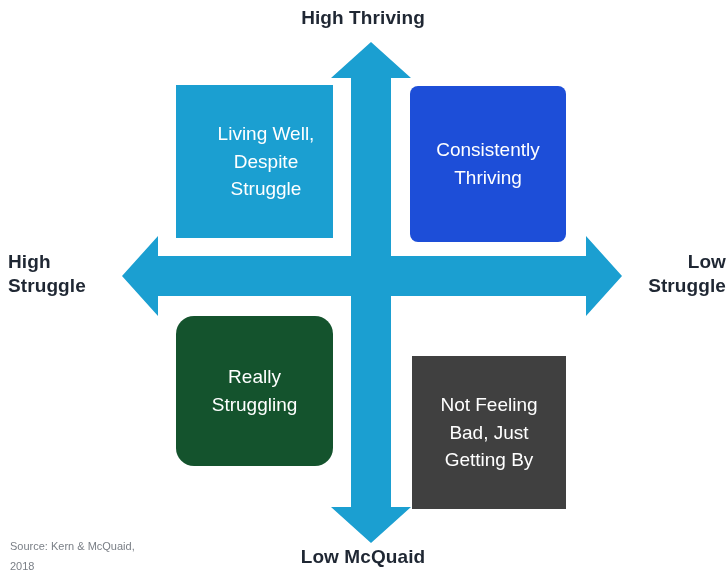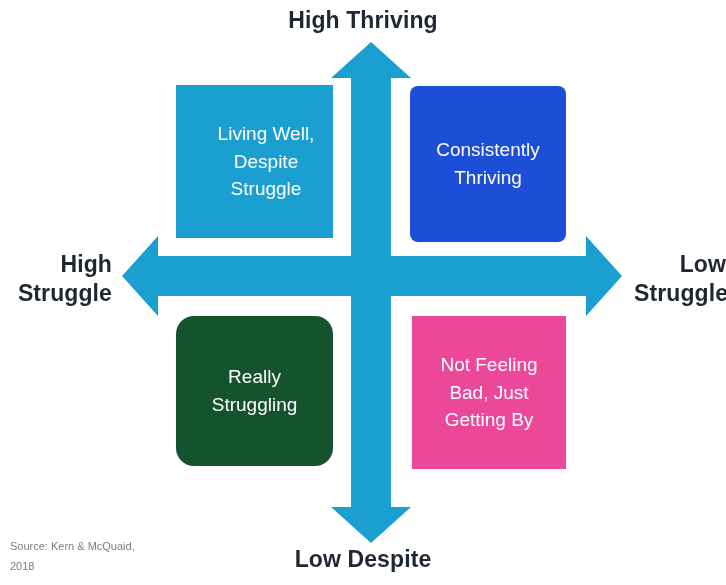--- a/index.html
+++ b/index.html
@@ -15,21 +15,21 @@
     width: 726px;
     height: 585px;
     background: #ffffff;
     overflow: hidden;
   }
 
   
   .axis-label {
     position: absolute;
     color: #1f2733;
-    font-size: 23px;
+    font-size: 19px;
     font-weight: 700;
     line-height: 1.25;
     letter-spacing: 0.1px;
     white-space: pre-line;
   }
   #label-high-thriving {
     top: 6px;
     left: 0;
     width: 726px;
     text-align: center;
@@ -37,21 +37,21 @@
   #label-low-thriving {
     top: 545px;
     left: 0;
     width: 726px;
     text-align: center;
   }
   #label-high-struggle {
     top: 250px;
     left: 8px;
     width: 104px;
-    text-align: right;
+    text-align: left;
   }
   #label-low-struggle {
     top: 250px;
     left: 634px;
     width: 92px;
     text-align: right;
   }
 
   
   #axis-cross {
@@ -120,21 +120,21 @@
     white-space: pre-line;
   }
 </style>
 </head>
 <body>
 
 <div id="canvas" style="background: rgb(255, 255, 255);">
 
   <div class="axis-label" id="label-high-thriving">High Thriving</div>
 
-  <div class="axis-label" id="label-low-thriving">Low Despite</div>
+  <div class="axis-label" id="label-low-thriving">Low McQuaid</div>
 
   <div class="axis-label" id="label-high-struggle">High
 Struggle</div>
 
   <div class="axis-label" id="label-low-struggle">Low
 Struggle</div>
 
   <svg id="axis-cross" viewBox="0 0 726 585" xmlns="http://www.w3.org/2000/svg">
 
     <polygon fill="#1b9fd1" points="371,42 411,78 391,78 391,507 411,507 371,543 331,507 351,507 351,78 331,78"></polygon>
@@ -151,21 +151,21 @@
   <div class="quadrant" id="quadrant-consistently-thriving" style="background: #1d4ed8; border-radius: 8px;">
     <span class="quadrant-label">Consistently
 Thriving</span>
   </div>
 
   <div class="quadrant" id="quadrant-really-struggling" style="background: #14532d; border-radius: 18px;">
     <span class="quadrant-label">Really
 Struggling</span>
   </div>
 
-  <div class="quadrant" id="quadrant-not-feeling-bad" style="background: #ec4899;">
+  <div class="quadrant" id="quadrant-not-feeling-bad" style="background: #404040; margin-top: 40px;">
     <span class="quadrant-label">Not Feeling
 Bad, Just
 Getting By</span>
   </div>
 
   <div id="source-note">Source: Kern &amp; McQuaid,
 2018</div>
 
 </div>
 

